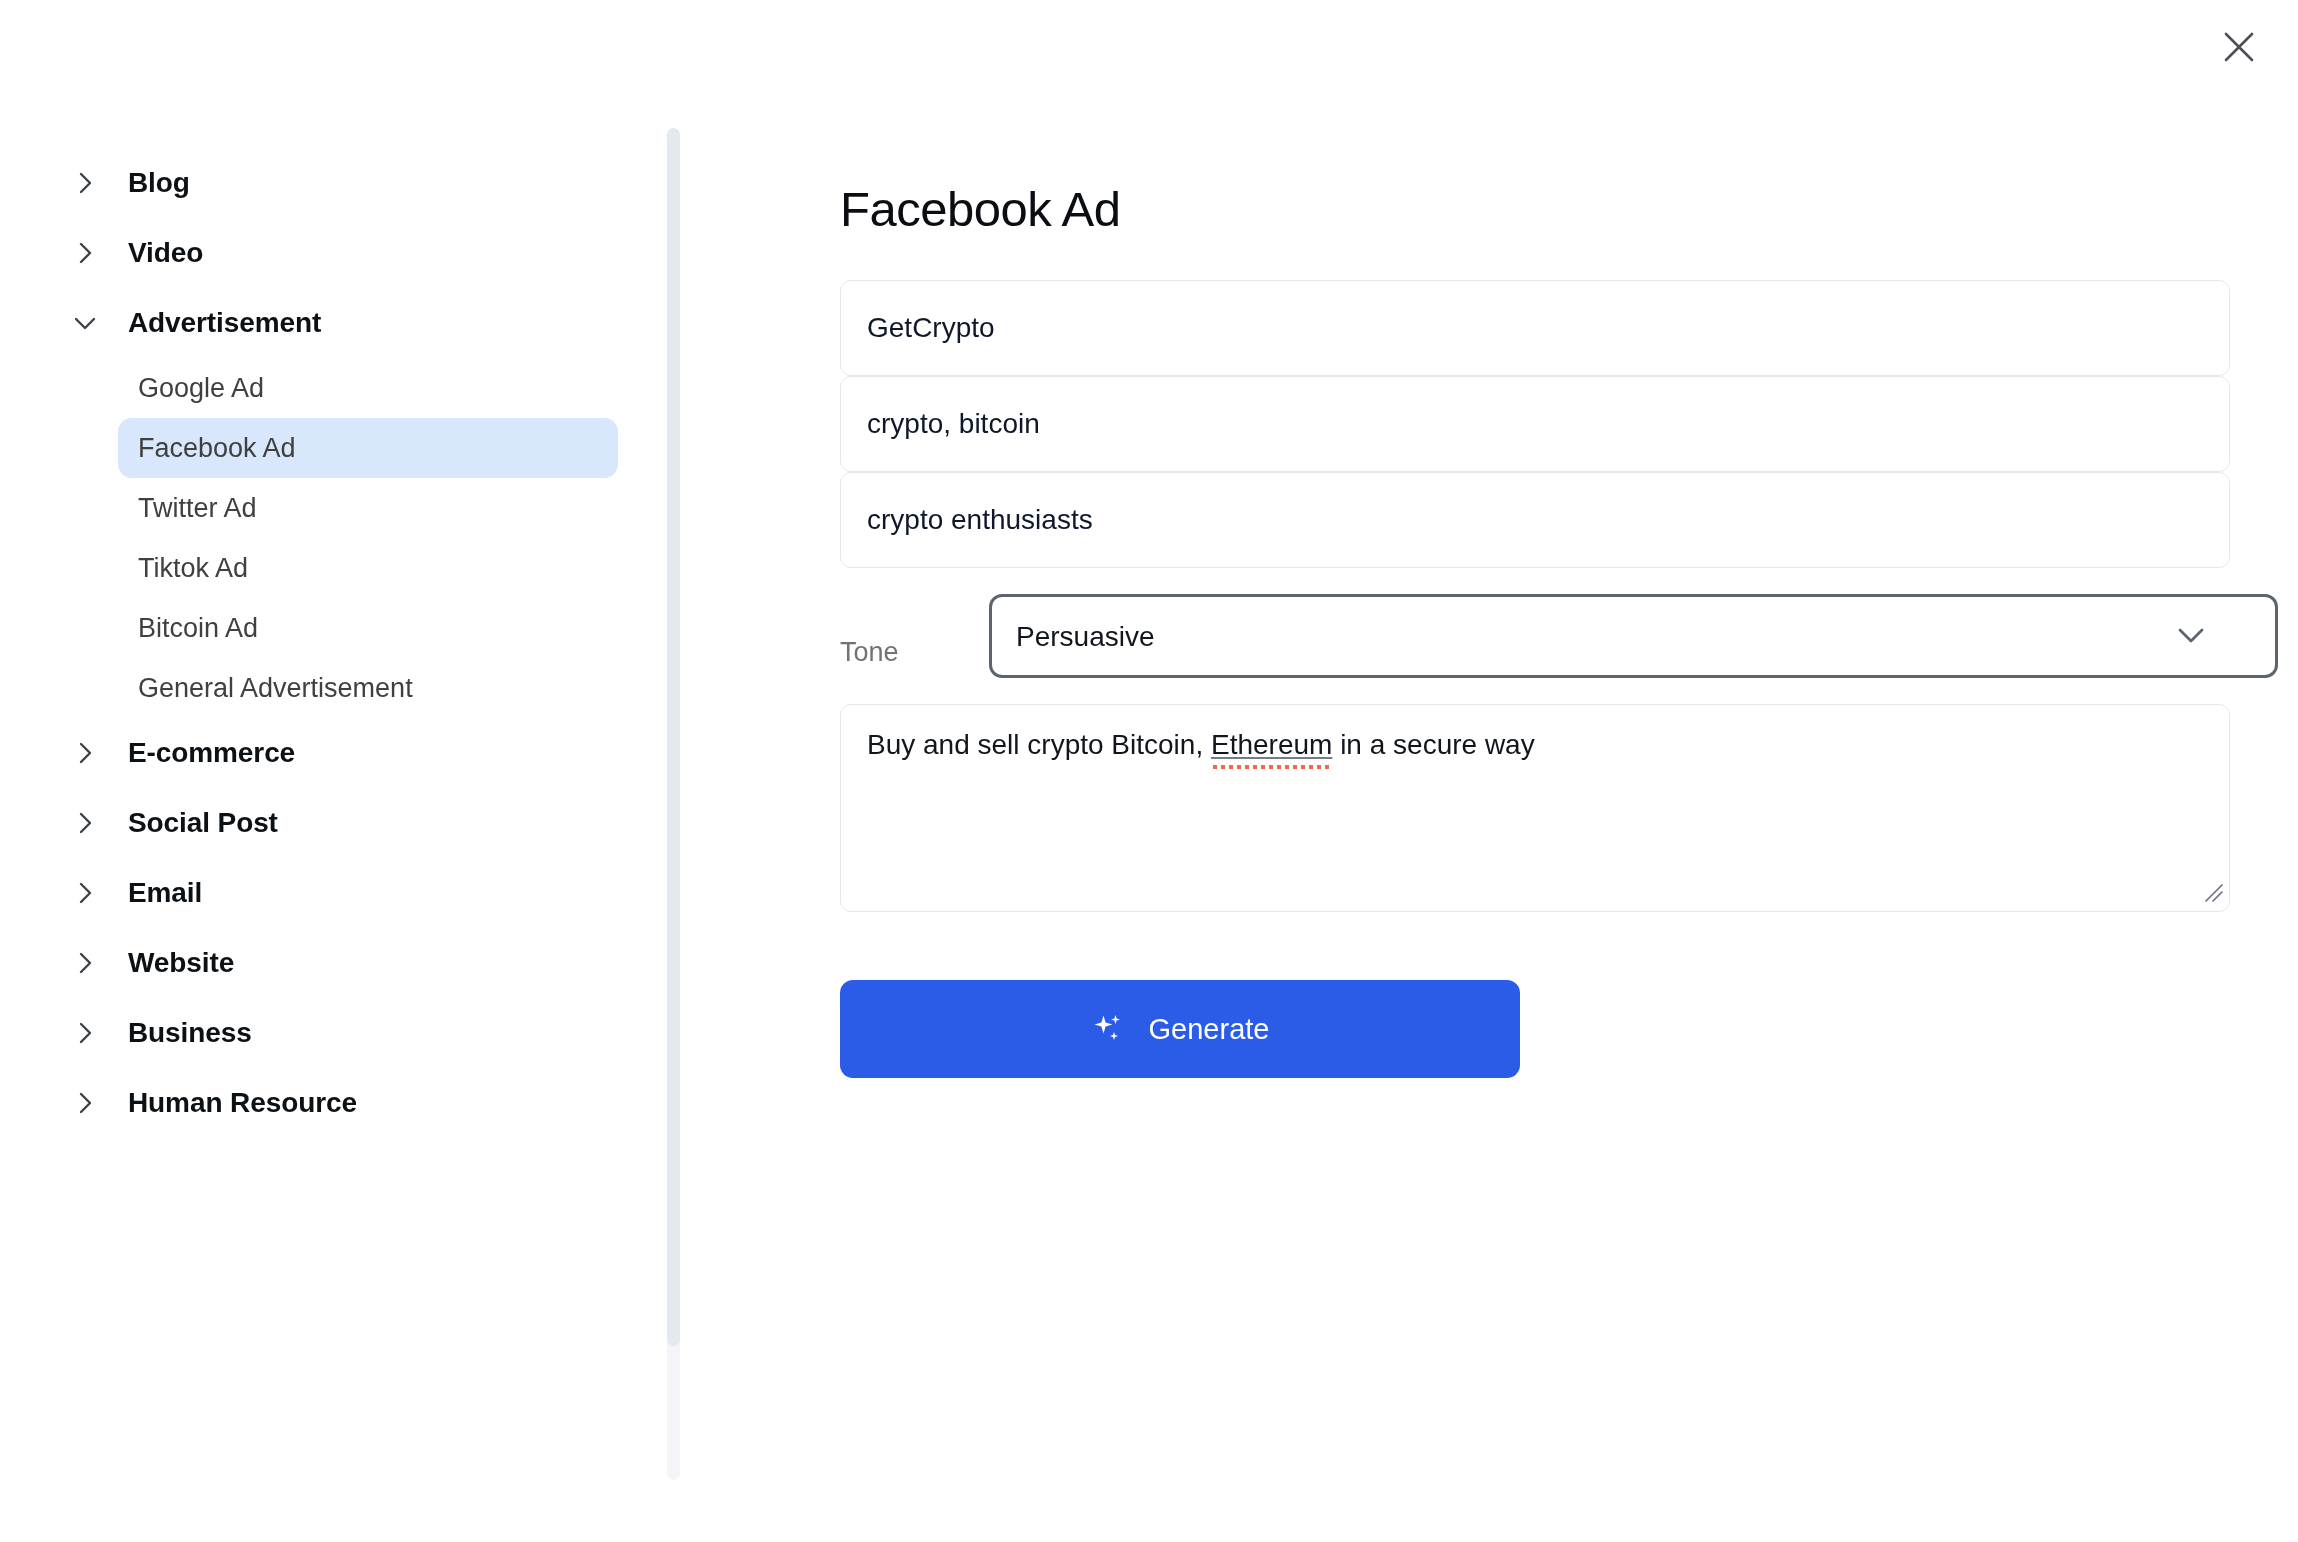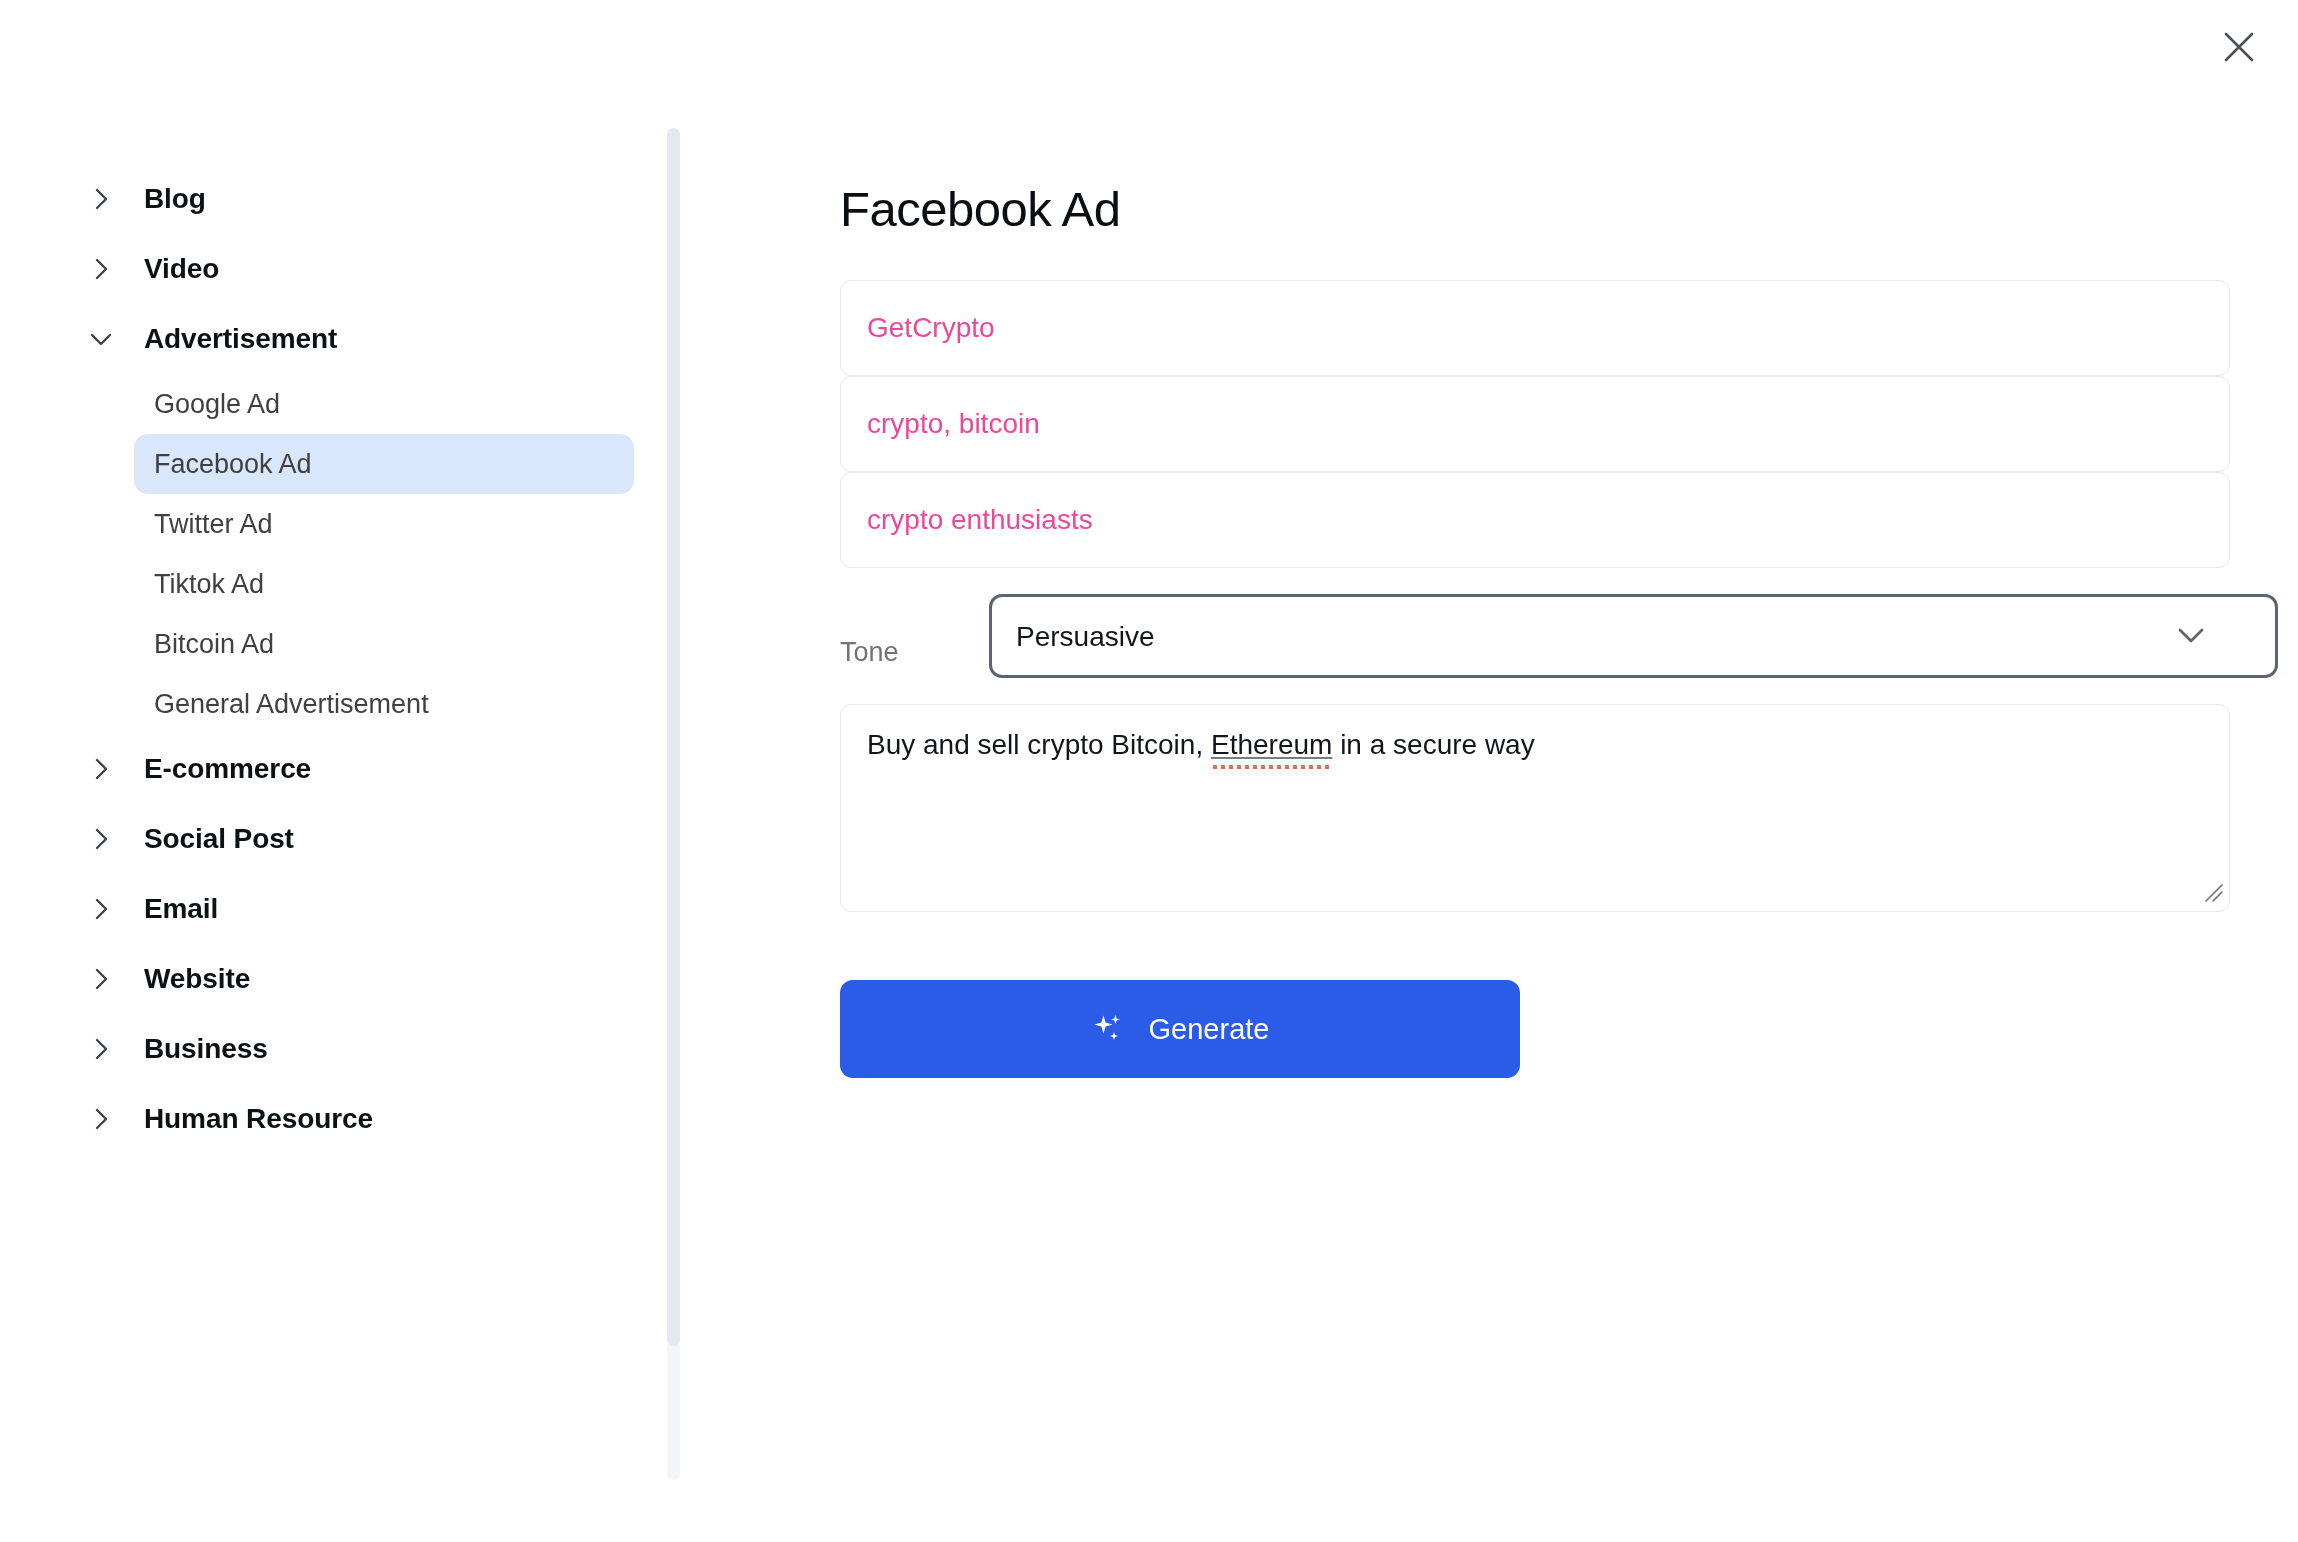--- a/index.html
+++ b/index.html
@@ -29,21 +29,21 @@
   .close-btn svg { display: block; }
 
   
   .sidebar {
     position: absolute;
     left: 0; top: 0;
     width: 700px; height: 1542px;
     padding-top: 148px;
     overflow: hidden;
   }
-  .nav-list { list-style: none; margin: 16px; padding: 0; }
+  .nav-list { list-style: none; margin: 0; padding: 0; }
 
   .nav-group {
     display: flex;
     align-items: center;
     height: 70px;
     padding-left: 70px;
     cursor: pointer;
   }
   .nav-group .chev {
     width: 30px; height: 30px;
@@ -119,21 +119,21 @@
   }
 
   .field {
     width: 1390px;
     height: 96px;
     border: 1.6px solid #e6e8ec;
     border-radius: 11px;
     background: #ffffff;
     font-family: "Liberation Sans", sans-serif;
     font-size: 28px;
-    color: #ec4899;
+    color: #0f172a;
     padding: 0 26px;
     outline: none;
     display: block;
   }
   .field::placeholder { color: #9aa1ab; }
   .field + .field { }
 
   
   .tone-row {
     display: flex;

